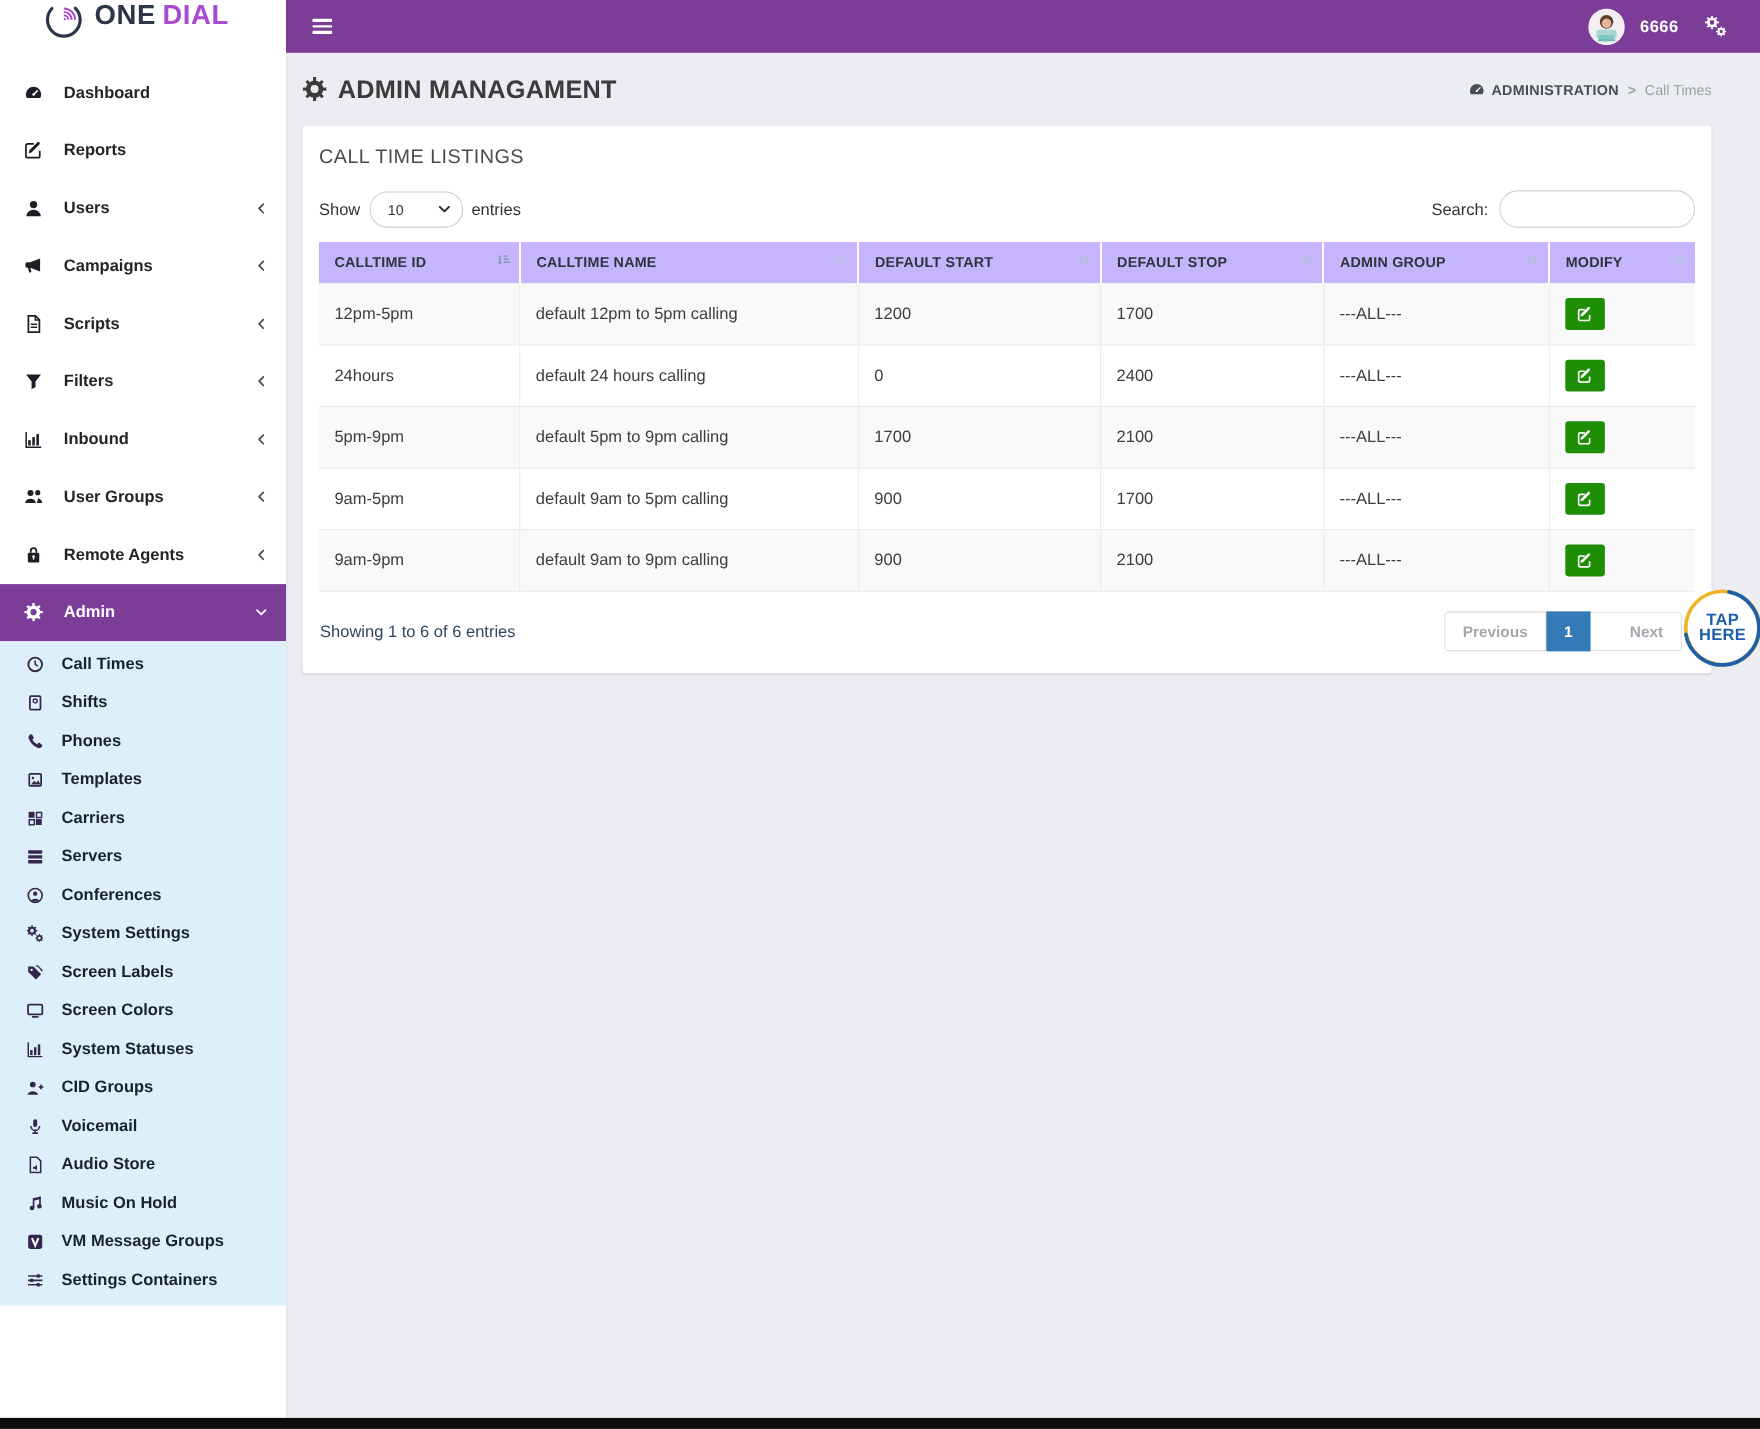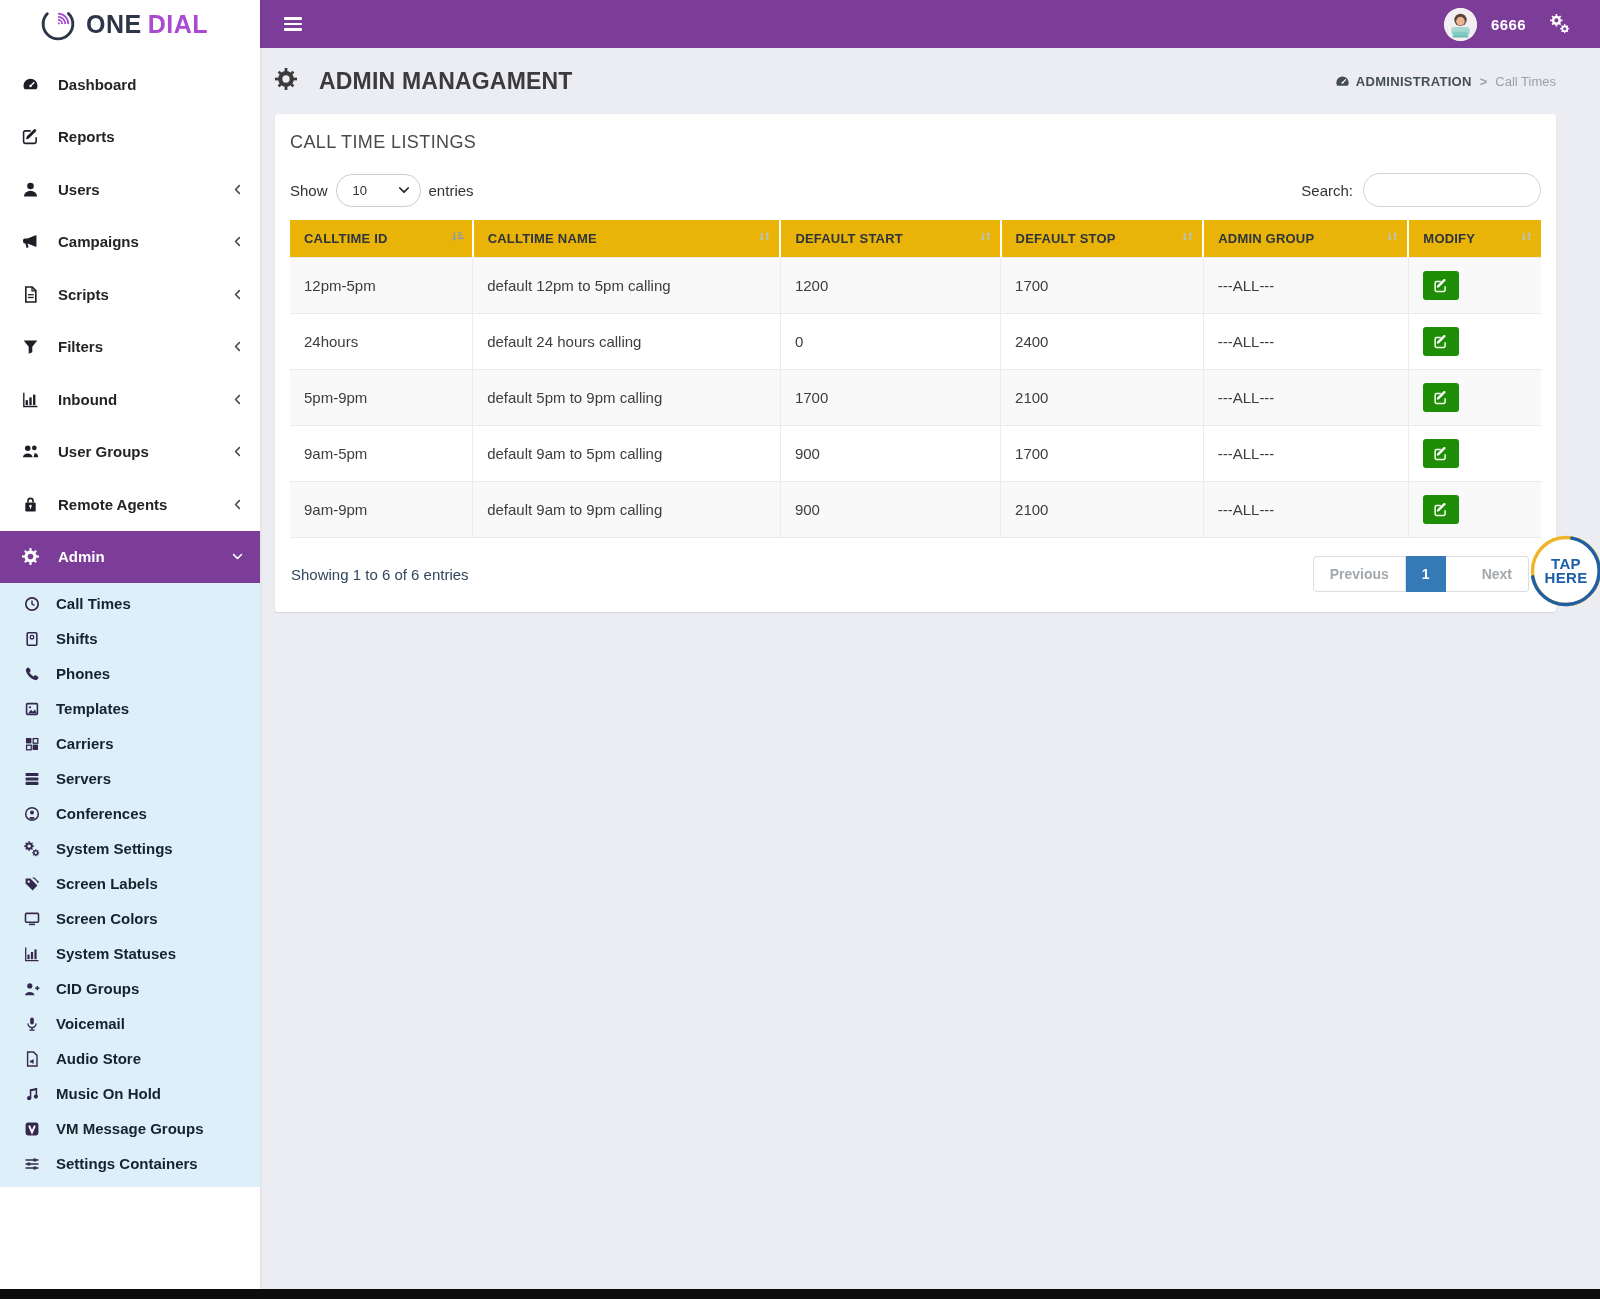--- a/index.html
+++ b/index.html
@@ -8,21 +8,21 @@
     font-family:"Liberation Sans","DejaVu Sans",sans-serif;
     background:#ebedf2; position:relative;
   }
   svg.ic { display:inline-block; vertical-align:middle; }
 
   
   .sidebar{
     position:absolute; left:0; top:0; width:260px; height:1289px;
     background:#fff; z-index:5; box-shadow:1px 0 3px rgba(0,0,0,.06);
   }
-  .logo-bar{ height:48px; display:flex; align-items:center; padding-left:40px; background:#fff; }
+  .logo-bar{ height:48px; display:flex; padding-left:40px; background:#fff; }
   .logo-mark{ width:36px; height:36px; margin-right:10px; }
   .logo-text{ font-size:25px; font-weight:800; letter-spacing:.5px; }
   .logo-one{ color:#2d3548; }
   .logo-dial{ color:#a94ad0; margin-left:6px; }
 
   .nav-main{ padding-top:10px; }
   .nav-item{
     height:52.5px; display:flex; align-items:center;
     padding:0 16px 0 22px; cursor:pointer; color:#222;
   }
@@ -50,21 +50,21 @@
   .avatar{ width:33px; height:33px; border-radius:50%; overflow:hidden; background:#f1ecef; cursor:pointer; }
   .user-id{ color:#fff; font-size:15px; font-weight:700; letter-spacing:.4px; }
   .top-gears{ color:#fff; cursor:pointer; margin-left:10px; display:flex; }
 
   
   .main{
     position:absolute; left:260px; top:48px; right:0; bottom:10px;
     background:#ebedf2; padding:0 44px 0 15px;
   }
   .page-head{ height:66px; display:flex; align-items:center; justify-content:space-between; }
-  .page-title{ display:flex; align-items:flex-start; gap:22px; color:#3b3b3b; }
+  .page-title{ display:flex; align-items:center; gap:10px; color:#3b3b3b; }
   .page-title .ptxt{ font-size:23px; font-weight:600; letter-spacing:.2px; }
   .breadcrumb{ display:flex; align-items:center; gap:8px; font-size:13px; }
   .bc-section{ font-weight:700; color:#454e57; letter-spacing:.3px; cursor:pointer; display:flex; align-items:center; gap:6px; }
   .bc-sep{ color:#9aa2a9; font-weight:700; }
   .bc-page{ color:#99a1a8; }
 
   
   .card{
     background:#fff; border-radius:3px; box-shadow:0 1px 2px rgba(0,0,0,.1);
     padding:18px 15px 20px; position:relative;
@@ -82,21 +82,21 @@
   .pill-select .sel-chev{ position:absolute; right:10px; top:9px; pointer-events:none; color:#222; }
   .search-group{ display:flex; align-items:center; gap:10px; font-size:15px; color:#333; }
   .search-group input{
     width:178px; height:34px; border:1px solid #ced3d8; border-radius:17px;
     outline:none; padding:0 14px; font-size:14px; font-family:inherit; background:#fff;
   }
 
   
   table.listing{ width:100%; border-collapse:collapse; table-layout:fixed; }
   .listing thead th{
-    background:#eab308; text-align:left; font-size:13px; font-weight:700; color:#2c353d;
+    background:#c4b5fd; text-align:left; font-size:13px; font-weight:700; color:#2c353d;
     padding:11px 26px 11px 14px; position:relative; cursor:pointer; letter-spacing:.2px;
   }
   .listing thead th + th{ border-left:2px solid #fff; }
   .listing thead th .sorticon{ position:absolute; right:7px; top:9px; color:#b3c4cf; }
   .listing thead th .sorticon.active{ color:#86a0b0; }
   .listing tbody td{
     font-size:15px; color:#3d3d3d; padding:13px 10px 13px 14px;
     border-top:1px solid #eaeaea;
   }
   .listing tbody td + td{ border-left:1px solid #ececec; }

